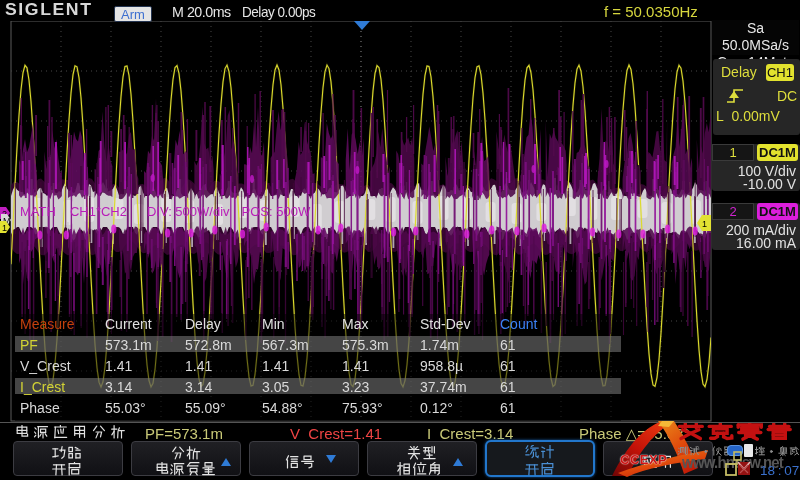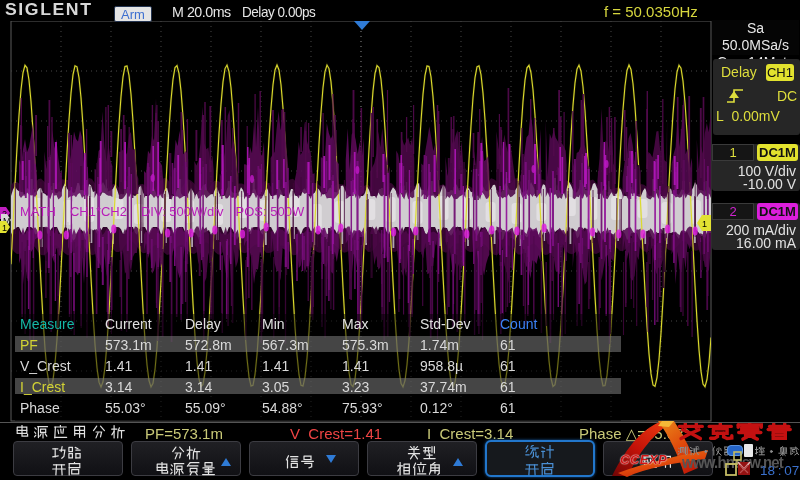--- a/index.html
+++ b/index.html
@@ -754,37 +754,37 @@
       <ellipse cx="533.5" cy="169" rx="2" ry="4" fill="#bb17c2" opacity="0.85"></ellipse>
       <ellipse cx="592.5" cy="232" rx="2.6" ry="4.5" fill="#dc20dc" opacity="0.85"></ellipse>
       <ellipse cx="618.8" cy="234" rx="2.6" ry="4.5" fill="#dc20dc" opacity="0.85"></ellipse>
       <ellipse cx="606.6" cy="164" rx="2" ry="4" fill="#bb17c2" opacity="0.85"></ellipse>
       <ellipse cx="643.0" cy="234" rx="2.6" ry="4.5" fill="#dc20dc" opacity="0.85"></ellipse>
       <ellipse cx="667.6" cy="229" rx="2.6" ry="4.5" fill="#dc20dc" opacity="0.85"></ellipse>
       <ellipse cx="695.2" cy="231" rx="2.6" ry="4.5" fill="#dc20dc" opacity="0.85"></ellipse>
       <ellipse cx="720.1" cy="228" rx="2.6" ry="4.5" fill="#dc20dc" opacity="0.85"></ellipse>
     </g>
   </svg>
-<div class="abs" style="left:20px;top:204px;font-size:13px;color:#b91db9;letter-spacing:0px"><span>MATH</span><span style="margin-left:14px">CH1*CH2</span><span style="margin-left:14px">DIV: 500W/div</span><span style="margin-left:12px">POS: 500W</span></div>
+<div class="abs" style="left:20px;top:204px;font-size:13px;color:#b91db9;letter-spacing:0px"><span>MATH</span><span style="margin-left:14px">CH1*CH2</span><span style="margin-left:20px">DIV: 500W/div</span><span style="margin-left:12px">POS: 500W</span></div>
 <svg class="abs" style="left:0;top:0" width="14" height="480">
 <polygon points="0,207 6,207 10,213 6,219 0,219" fill="#c01ec0"></polygon>
 <text x="2" y="217" font-size="9" fill="#000" font-family="Liberation Sans">2</text>
 <polygon points="1,214 7,214 11,220 7,226 1,226" fill="#d8d8d8"></polygon>
 <text x="3" y="224" font-size="9" fill="#000" font-family="Liberation Sans">M</text>
 <polygon points="0,221 6,221 10,227 6,233 0,233" fill="#e2e232"></polygon>
 <text x="2" y="231" font-size="9" fill="#000" font-family="Liberation Sans">1</text>
 </svg>
 <svg class="abs" style="left:697px;top:215px" width="14" height="18">
     <polygon points="14,0 14,16 5,16 0,8 5,0" fill="#e2e232"></polygon>
     <text x="5" y="12" font-size="9" fill="#000">1</text>
   </svg>
 <div class="abs" style="left:15px;top:314px;width:606px;height:107px;background:rgba(0,0,0,0.5)"></div>
 <div class="abs" style="left:15px;top:336px;width:606px;height:16px;background:rgba(125,125,125,0.55)"></div>
 <div class="abs" style="left:15px;top:378px;width:606px;height:16px;background:rgba(125,125,125,0.55)"></div>
-<div class="abs" style="left:20px;top:316px;font-size:14px;color:#14b8a6">Measure</div>
+<div class="abs" style="left:20px;top:316px;font-size:14px;color:#c2410c">Measure</div>
 <div class="abs" style="left:105px;top:316px;font-size:14px;color:#e0e0e0">Current</div>
 <div class="abs" style="left:185px;top:316px;font-size:14px;color:#e0e0e0">Delay</div>
 <div class="abs" style="left:262px;top:316px;font-size:14px;color:#e0e0e0">Min</div>
 <div class="abs" style="left:342px;top:316px;font-size:14px;color:#e0e0e0">Max</div>
 <div class="abs" style="left:420px;top:316px;font-size:14px;color:#e0e0e0">Std-Dev</div>
 <div class="abs" style="left:500px;top:316px;font-size:14px;color:#3b82f6">Count</div>
 <div class="abs" style="left:20px;top:337px;font-size:14px;color:#d3d335">PF</div>
 <div class="abs" style="left:105px;top:337px;font-size:14px;color:#d9d9d9">573.1m</div>
 <div class="abs" style="left:185px;top:337px;font-size:14px;color:#d9d9d9">572.8m</div>
 <div class="abs" style="left:262px;top:337px;font-size:14px;color:#d9d9d9">567.3m</div>
@@ -1087,21 +1087,21 @@
         <stop offset="0" stop-color="#e88018"></stop>
         <stop offset="0.5" stop-color="#e04a0c"></stop>
         <stop offset="1" stop-color="#c01808"></stop>
       </linearGradient>
 </defs>
 <path d="M4 60 C20 28 36 12 54 5 L66 5 C46 16 30 38 20 60 Z" fill="url(#agl)"></path>
 <path d="M50 5 L66 5 C76 20 84 36 90 52 L76 58 C70 38 61 20 50 5 Z" fill="url(#agr)"></path>
 <path d="M10 57 C40 46 68 40 100 34 L97 43 C66 47 38 52 19 61 Z" fill="url(#agr)"></path>
 <path d="M54 5 L66 5 L61 11 L50 10 Z" fill="#f4b838"></path>
 </svg>
-<div class="abs" style="left:620px;top:452px;font-size:13px;font-weight:bold;font-style:italic;color:#d01414;letter-spacing:0.5px;text-shadow:0 0 1.5px #e8e8e8,0 0 1px #fff">CCEXP</div>
+<div class="abs" style="left:620px;top:452px;font-size:13px;font-weight:bold;color:#d01414;letter-spacing:0.5px;text-shadow:0 0 1.5px #e8e8e8,0 0 1px #fff">CCEXP</div>
 <svg style="position:absolute;left:677px;top:423px" width="120" height="20">
     <g fill="none" stroke="#c31111" stroke-width="3.4" stroke-linecap="round">
       <path d="M2.2 3.4 L25.3 3.4"></path>
       <path d="M8.3 0.7 L8.3 5.1"></path>
       <path d="M19.3 0.7 L19.3 5.1"></path>
       <path d="M5.5 6.8 L13.8 10.2 L23.4 15.6"></path>
       <path d="M22.0 6.8 L13.8 10.2 L4.1 15.6"></path>
       <path d="M43.3 0.3 L43.3 3.4"></path>
       <path d="M32.2 3.4 L54.3 3.4"></path>
       <path d="M36.4 5.9 L50.1 5.9 L50.1 10.2 L36.4 10.2 L36.4 5.9"></path>

